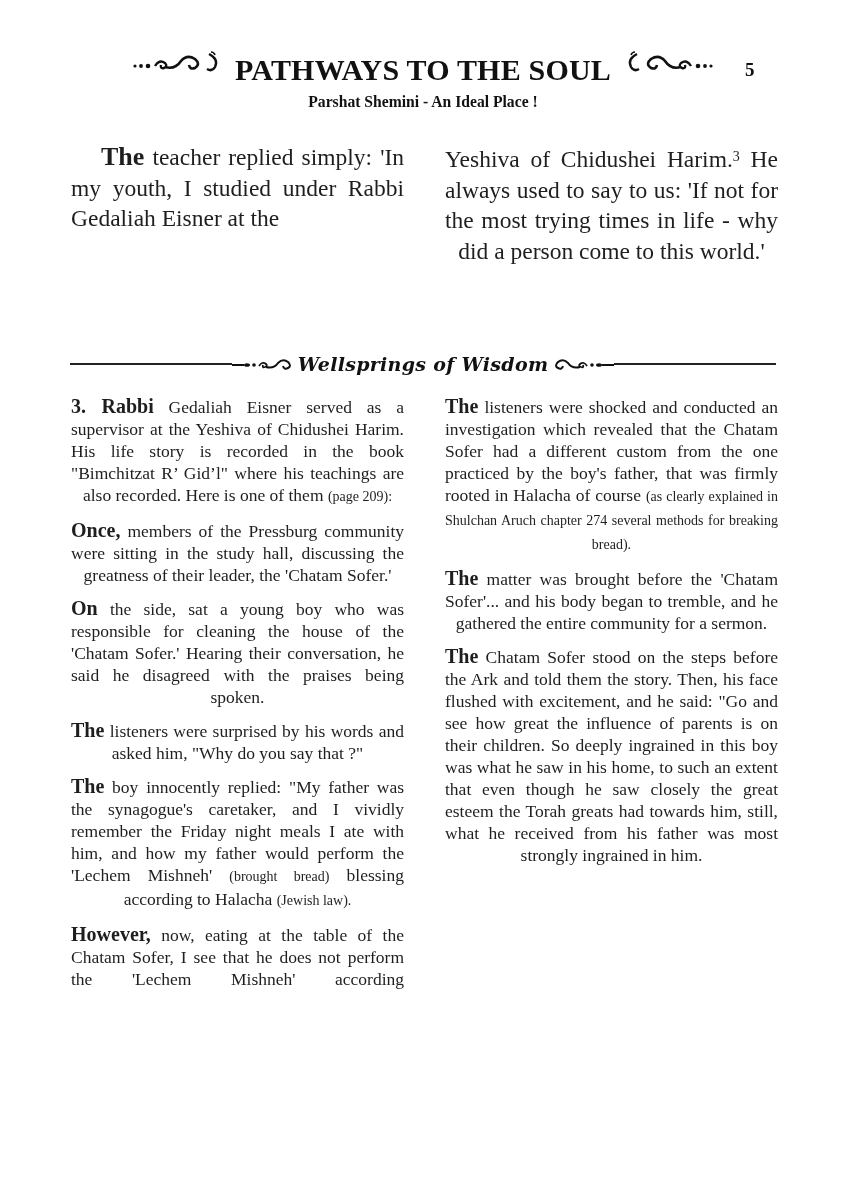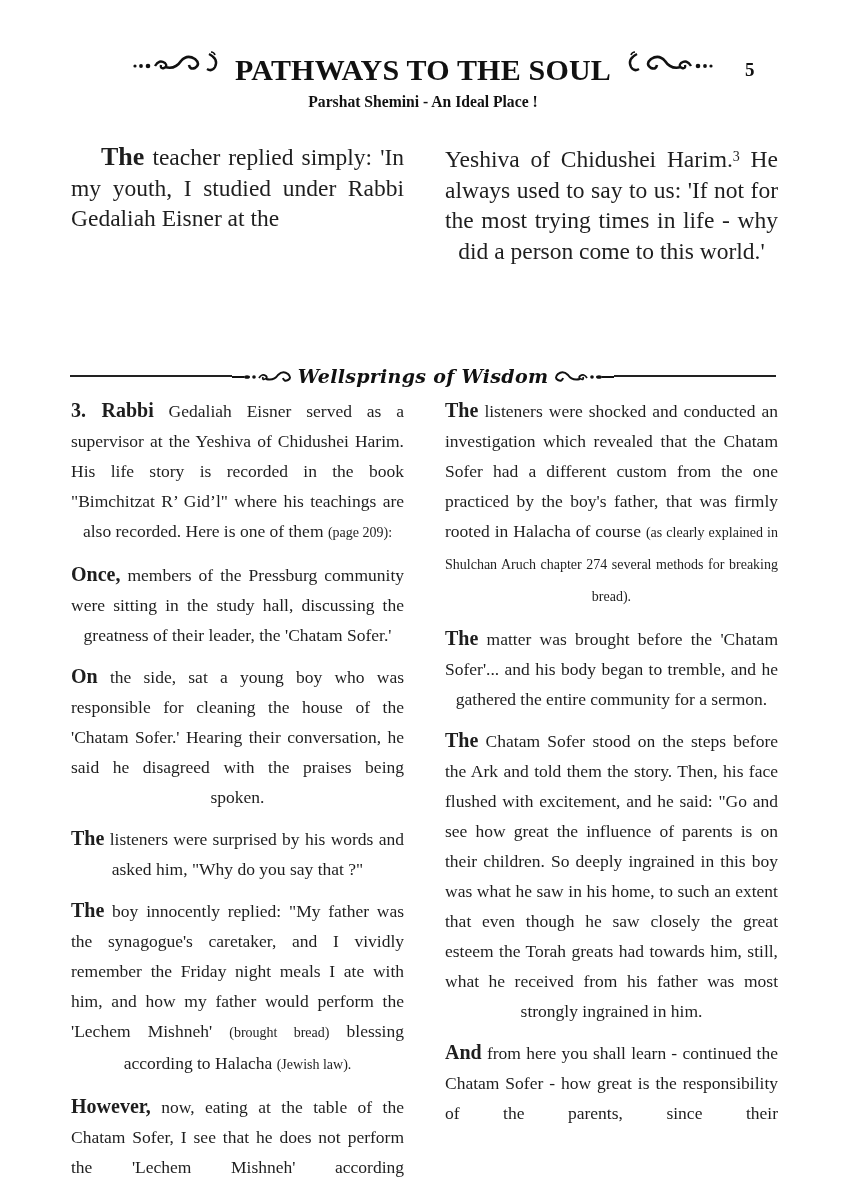--- a/index.html
+++ b/index.html
@@ -38,32 +38,32 @@
     }
     .top-col p { margin: 0 0 14px 0; }
     .top-col .lead { font-weight: bold; font-size: 26px; }
     .indent { text-indent: 30px; }
     .center-last { text-align-last: center; }
     .left-col-top { left: 71px; }
     .right-col-top { left: 445px; }
     .sup { font-size: 14px; vertical-align: 6px; }
 
     .divider {
-      position: absolute; top: 364px; left: 70px; width: 706px; height: 24px;
+      position: absolute; top: 352px; left: 70px; width: 706px; height: 24px;
       display: flex; align-items: center;
     }
     .divider .line { flex: 1; height: 1.5px; background: #222; }
     .divider-title {
       font-family: "DejaVu Serif", serif; font-style: italic; font-weight: bold;
       font-size: 19px; margin: 0 4px; color: #111; letter-spacing: 0.3px;
     }
     .orn-small { display: inline-block; width: 62px; height: 18px; }
 
     .bottom-col {
-      top: 395px; width: 333px; font-size: 17.5px; line-height: 30px;
+      top: 395px; width: 333px; font-size: 17.5px; line-height: 22px;
       color: #1e1e1e;
     }
     .bottom-col p { margin: 0 0 11px 0; }
     .bottom-col .lead { font-weight: bold; font-size: 20px; }
     .small { font-size: 14px; }
     .left-col-bot { left: 71px; }
     .right-col-bot { left: 445px; }
   </style>
 </head>
 <body>
@@ -150,16 +150,13 @@
 <div class="col bottom-col right-col-bot">
   <p class="center-last">
     <span class="lead">The</span><span> listeners were shocked and conducted an investigation which revealed that the Chatam Sofer had a different custom from the one practiced by the boy's father, that was firmly rooted in Halacha of course </span><span class="small">(as clearly explained in Shulchan Aruch chapter 274 several methods for breaking bread).</span>
   </p>
   <p class="center-last">
     <span class="lead">The</span><span> matter was brought before the 'Chatam Sofer'... and his body began to tremble, and he gathered the entire community for a sermon.</span>
   </p>
   <p class="center-last">
     <span class="lead">The</span><span> Chatam Sofer stood on the steps before the Ark and told them the story. Then, his face flushed with excitement, and he said: "Go and see how great the influence of parents is on their children. So deeply ingrained in this boy was what he saw in his home, to such an extent that even though he saw closely the great esteem the Torah greats had towards him, still, what he received from his father was most strongly ingrained in him.</span>
   </p>
-  <p style="text-align-last: justify;">
-    <span class="lead">And</span><span> from here you shall learn - continued the Chatam Sofer - how great is the responsibility of the parents, since their</span>
-  </p>
 </div>
 
 </body></html>

